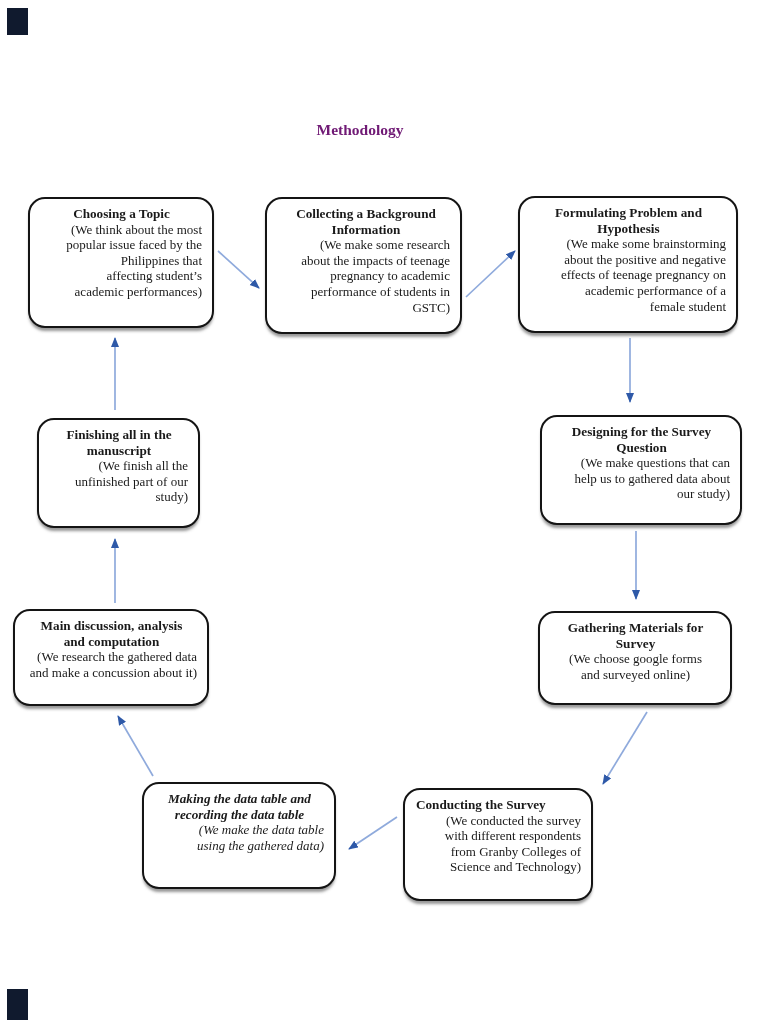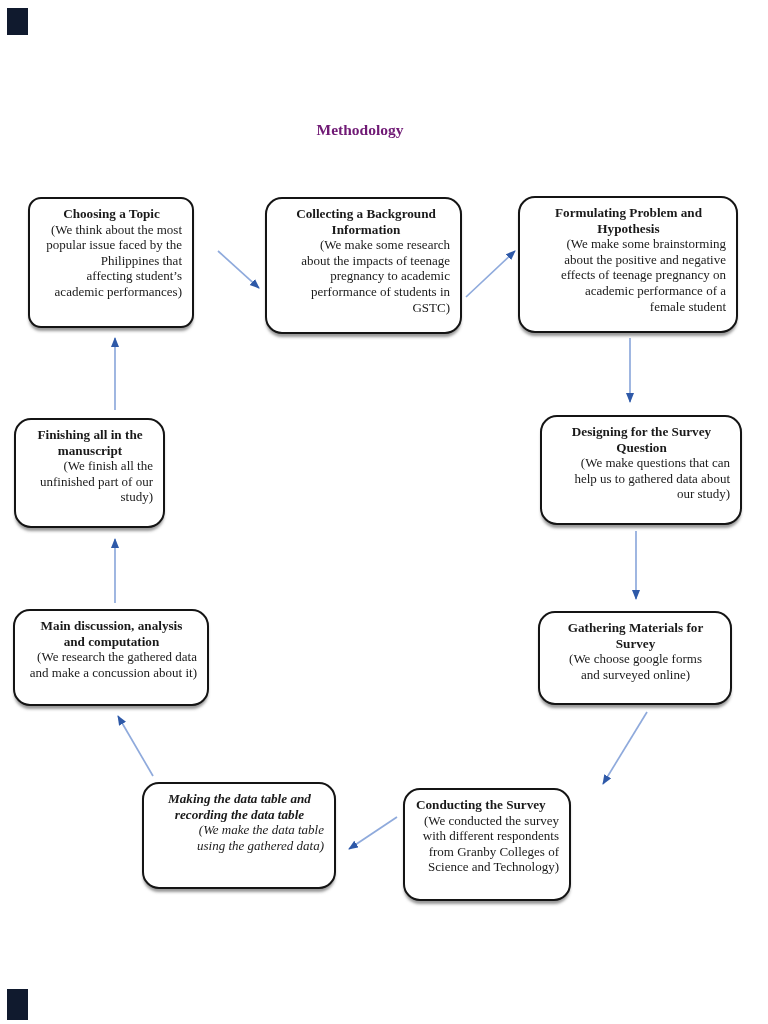--- a/index.html
+++ b/index.html
@@ -35,29 +35,29 @@
   }
   .node-body {
     white-space: pre-line;
   }
   .t-center { text-align: center; }
   .t-left   { text-align: left; }
   .b-center { text-align: center; }
   .b-left   { text-align: right; }
 
   
-  .n-choosing    { left: 28px;  top: 197px; width: 166px; min-height: 131px; border-radius: 13px; }
+  .n-choosing    { left: 28px;  top: 197px; width: 186px; min-height: 131px; }
   .n-collecting  { left: 265px; top: 197px; width: 197px; min-height: 137px; padding-left: 15px; }
   .n-formulating { left: 518px; top: 196px; width: 220px; min-height: 137px; }
   .n-designing   { left: 540px; top: 415px; width: 202px; min-height: 110px; }
   .n-gathering   { left: 538px; top: 611px; width: 194px; min-height: 94px; }
-  .n-conducting  { left: 403px; top: 788px; width: 168px; min-height: 113px; }
+  .n-conducting  { left: 403px; top: 788px; width: 190px; min-height: 113px; }
   .n-making      { left: 142px; top: 782px; width: 194px; min-height: 107px; font-style: italic; }
   .n-maindisc    { left: 13px;  top: 609px; width: 196px; min-height: 97px; }
-  .n-finishing   { left: 14px;  top: 418px; width: 151px; min-height: 110px; }
+  .n-finishing   { left: 37px;  top: 418px; width: 163px; min-height: 110px; }
 
   .arrow-layer {
     position: absolute; left: 0; top: 0;
     width: 768px; height: 1024px;
     pointer-events: none;
   }
   .scan-mark {
     position: absolute;
     background: #101a2e;
   }

